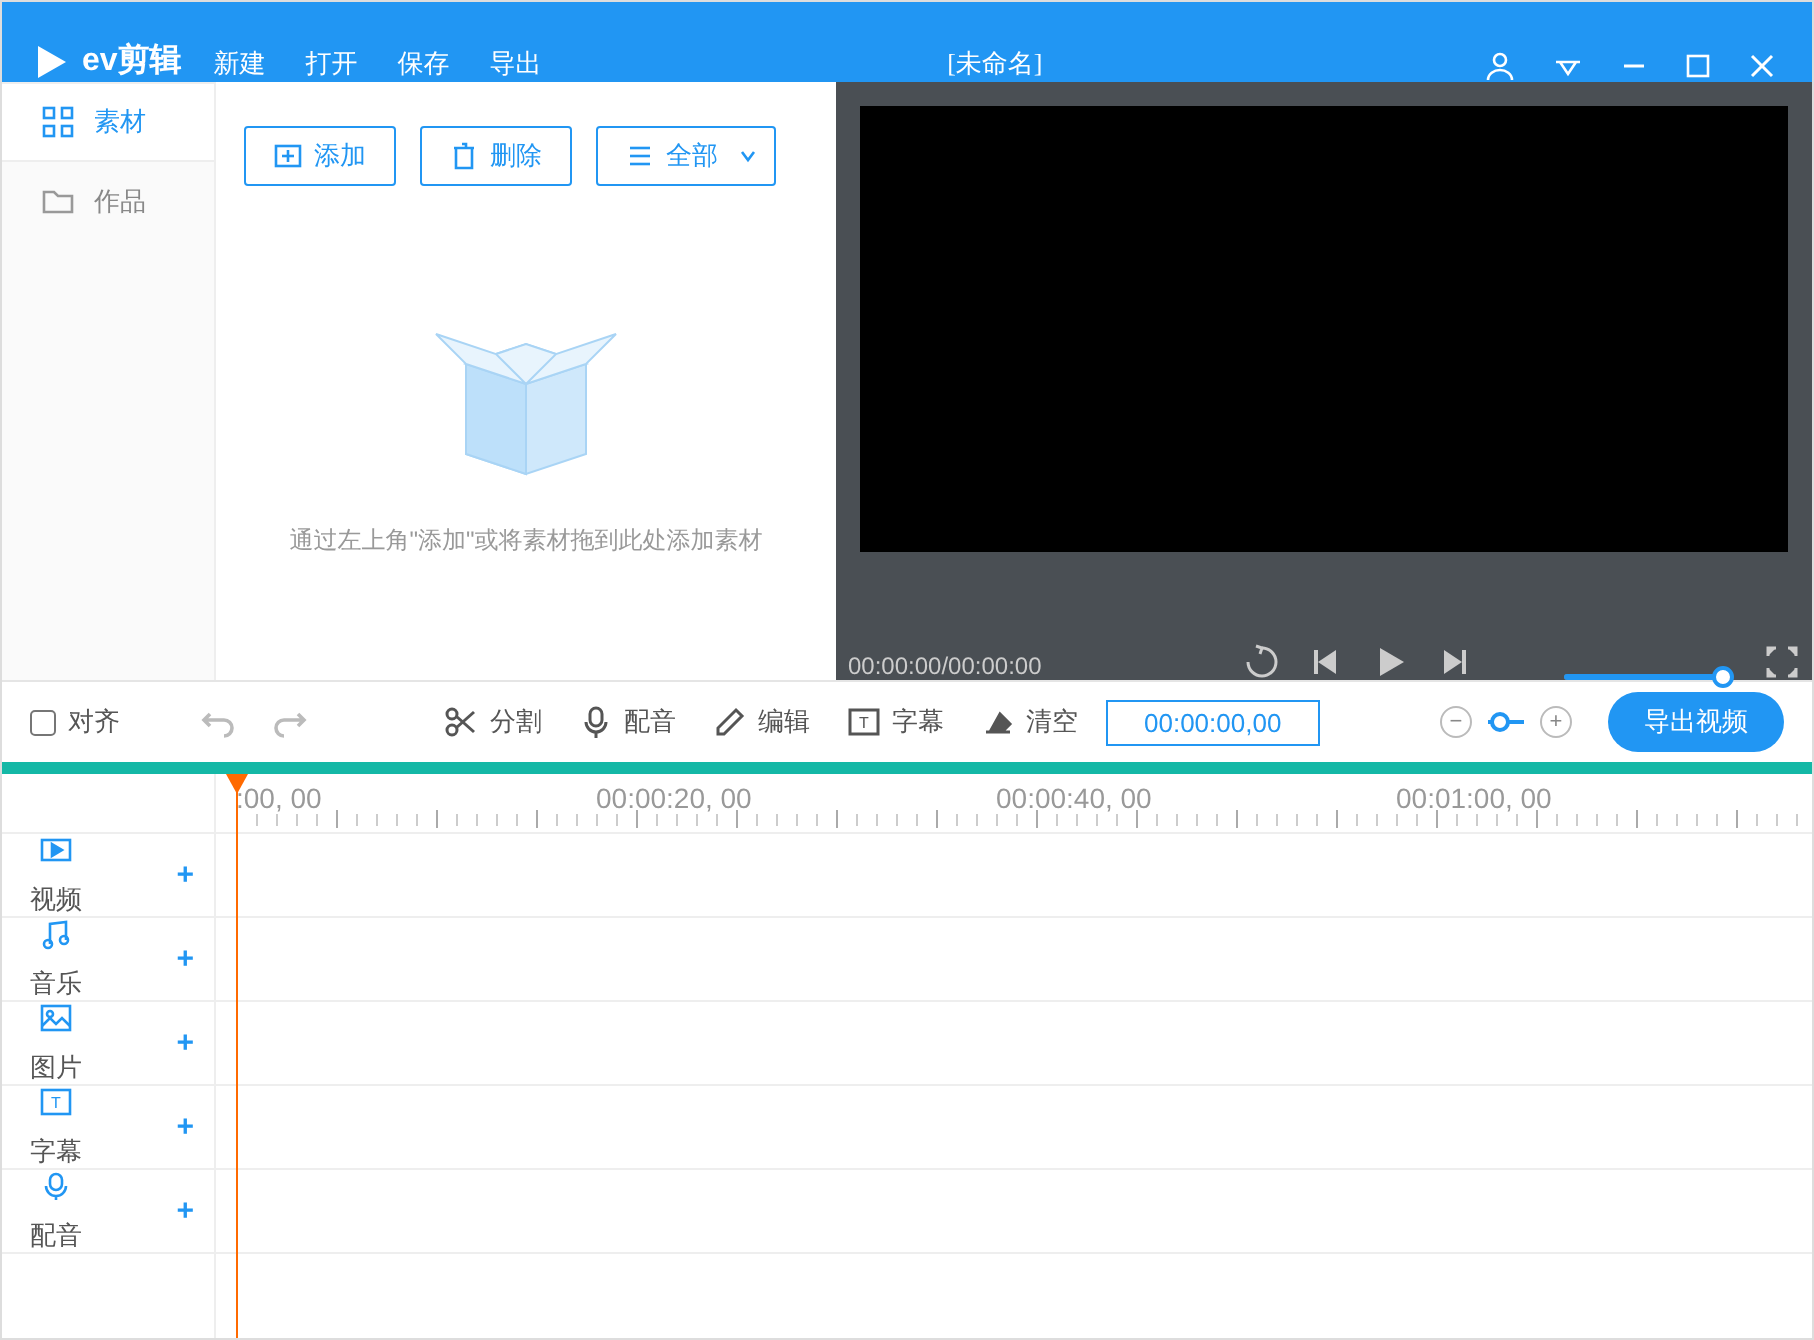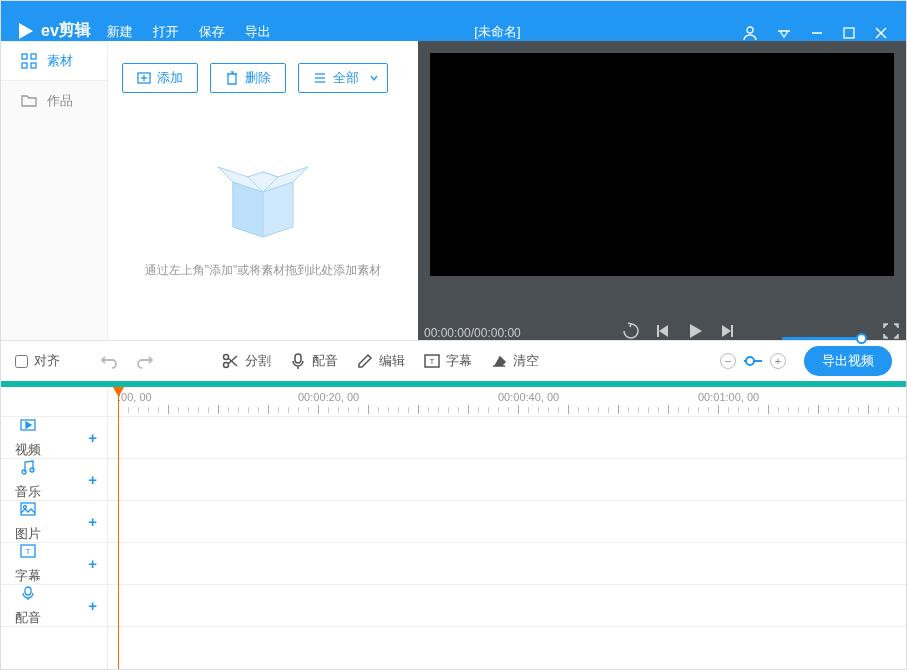--- a/index.html
+++ b/index.html
@@ -4,21 +4,21 @@
 <style>
 * { margin: 0; padding: 0; box-sizing: border-box; font-family: "Microsoft YaHei", sans-serif; }
 body { width: 907px; height: 670px; background: #fff; overflow: hidden; border: 1px solid #ddd; }
 
 
 .titlebar { height: 40px; background: #2196F3; display: flex; align-items: flex-end; color: #fff; font-size: 13px; }
 .logo { display: flex; align-items: center; padding: 0 16px; font-size: 16px; font-weight: bold; }
 .logo-icon { margin-right: 6px; }
 .menu { display: flex; gap: 20px; }
 .menu-item { cursor: pointer; }
-.title-center { flex: 1; text-align: center; }
+.title-center { flex: 1; text-align: center; font-family: Liberation Serif, serif; }
 .title-controls { display: flex; gap: 18px; padding: 0 18px; align-items: center; }
 .title-controls span { cursor: pointer; }
 
 
 .upper { height: 300px; display: flex; border-bottom: 1px solid #e5e5e5; }
 .sidebar { width: 107px; background: #fafafa; border-right: 1px solid #eee; }
 .sidebar-tab { height: 40px; display: flex; align-items: center; padding-left: 20px; font-size: 13px; gap: 10px; cursor: pointer; }
 .sidebar-tab.active { color: #2196F3; background: #fff; border-top: 1px solid #eee; border-bottom: 1px solid #eee; }
 .sidebar-tab .icon { width: 16px; height: 16px; display: inline-flex; }
 .sidebar-tab.inactive { color: #888; }
@@ -57,21 +57,21 @@
 
 .timeline { flex: 1; display: flex; }
 .track-labels { width: 107px; border-right: 1px solid #eee; }
 .ruler-spacer { height: 30px; border-bottom: 1px solid #eee; }
 .track-label { height: 42px; display: flex; align-items: center; justify-content: space-between; padding: 0 10px 0 14px; border-bottom: 1px solid #eee; font-size: 13px; color: #555; }
 .track-label .tl-left { display: flex; align-items: center; gap: 8px; flex-direction: column; }
 .track-label .plus { color: #2196F3; font-weight: bold; cursor: pointer; font-size: 15px; }
 .track-icon { width: 16px; height: 16px; }
 
 .track-area { flex: 1; position: relative; overflow: hidden; }
-.ruler { height: 30px; border-bottom: 1px solid #eee; position: relative; font-size: 11px; color: #999; }
+.ruler { height: 30px; border-bottom: 1px solid #eee; position: relative; font-size: 14px; color: #999; }
 .ruler-tick { position: absolute; top: 4px; }
 .ruler-marks { position: absolute; top: 20px; left: 0; right: 0; height: 8px; }
 .tick-mark { position: absolute; top: 0; width: 1px; height: 6px; background: #ccc; }
 .tick-mark.major { height: 9px; background: #aaa; top: -2px; }
 .playhead { position: absolute; left: 10px; top: 0; bottom: 0; width: 1px; background: #ff6a00; z-index: 5; }
 .playhead::before { content: ''; position: absolute; top: 0; left: -5px; width: 11px; height: 10px; background: #ff6a00; clip-path: polygon(0 0, 100% 0, 50% 100%); }
 .track-row { height: 42px; border-bottom: 1px solid #eee; }
 
 svg { display: block; }
 .lower { display: flex; flex-direction: column; height: calc(670px - 40px - 300px - 46px); }
@@ -283,20 +283,21 @@
         <text x="9" y="12" text-anchor="middle" font-size="8" fill="#555" stroke="none">T</text>
       </svg>
       <span>字幕</span>
     </span>
   <span class="tool-btn">
       <svg class="tool-icon" viewBox="0 0 18 18" stroke="#555" fill="none" stroke-width="1.5">
         <path d="M3 14h12M5 14l5-9 5 5-4 4z" fill="#555"></path>
       </svg>
       <span>清空</span>
     </span>
+  <span class="time-box">00:00:00,00</span>
   <div style="flex:1"></div>
   <div class="zoom-ctrl">
     <span class="z">−</span>
     <span>
         <svg width="18" height="12" viewBox="0 0 18 12">
           <line x1="0" y1="6" x2="18" y2="6" stroke="#2196F3" stroke-width="2"></line>
           <circle cx="6" cy="6" r="4" fill="#fff" stroke="#2196F3" stroke-width="2"></circle>
         </svg>
       </span>
     <span class="z">+</span>

